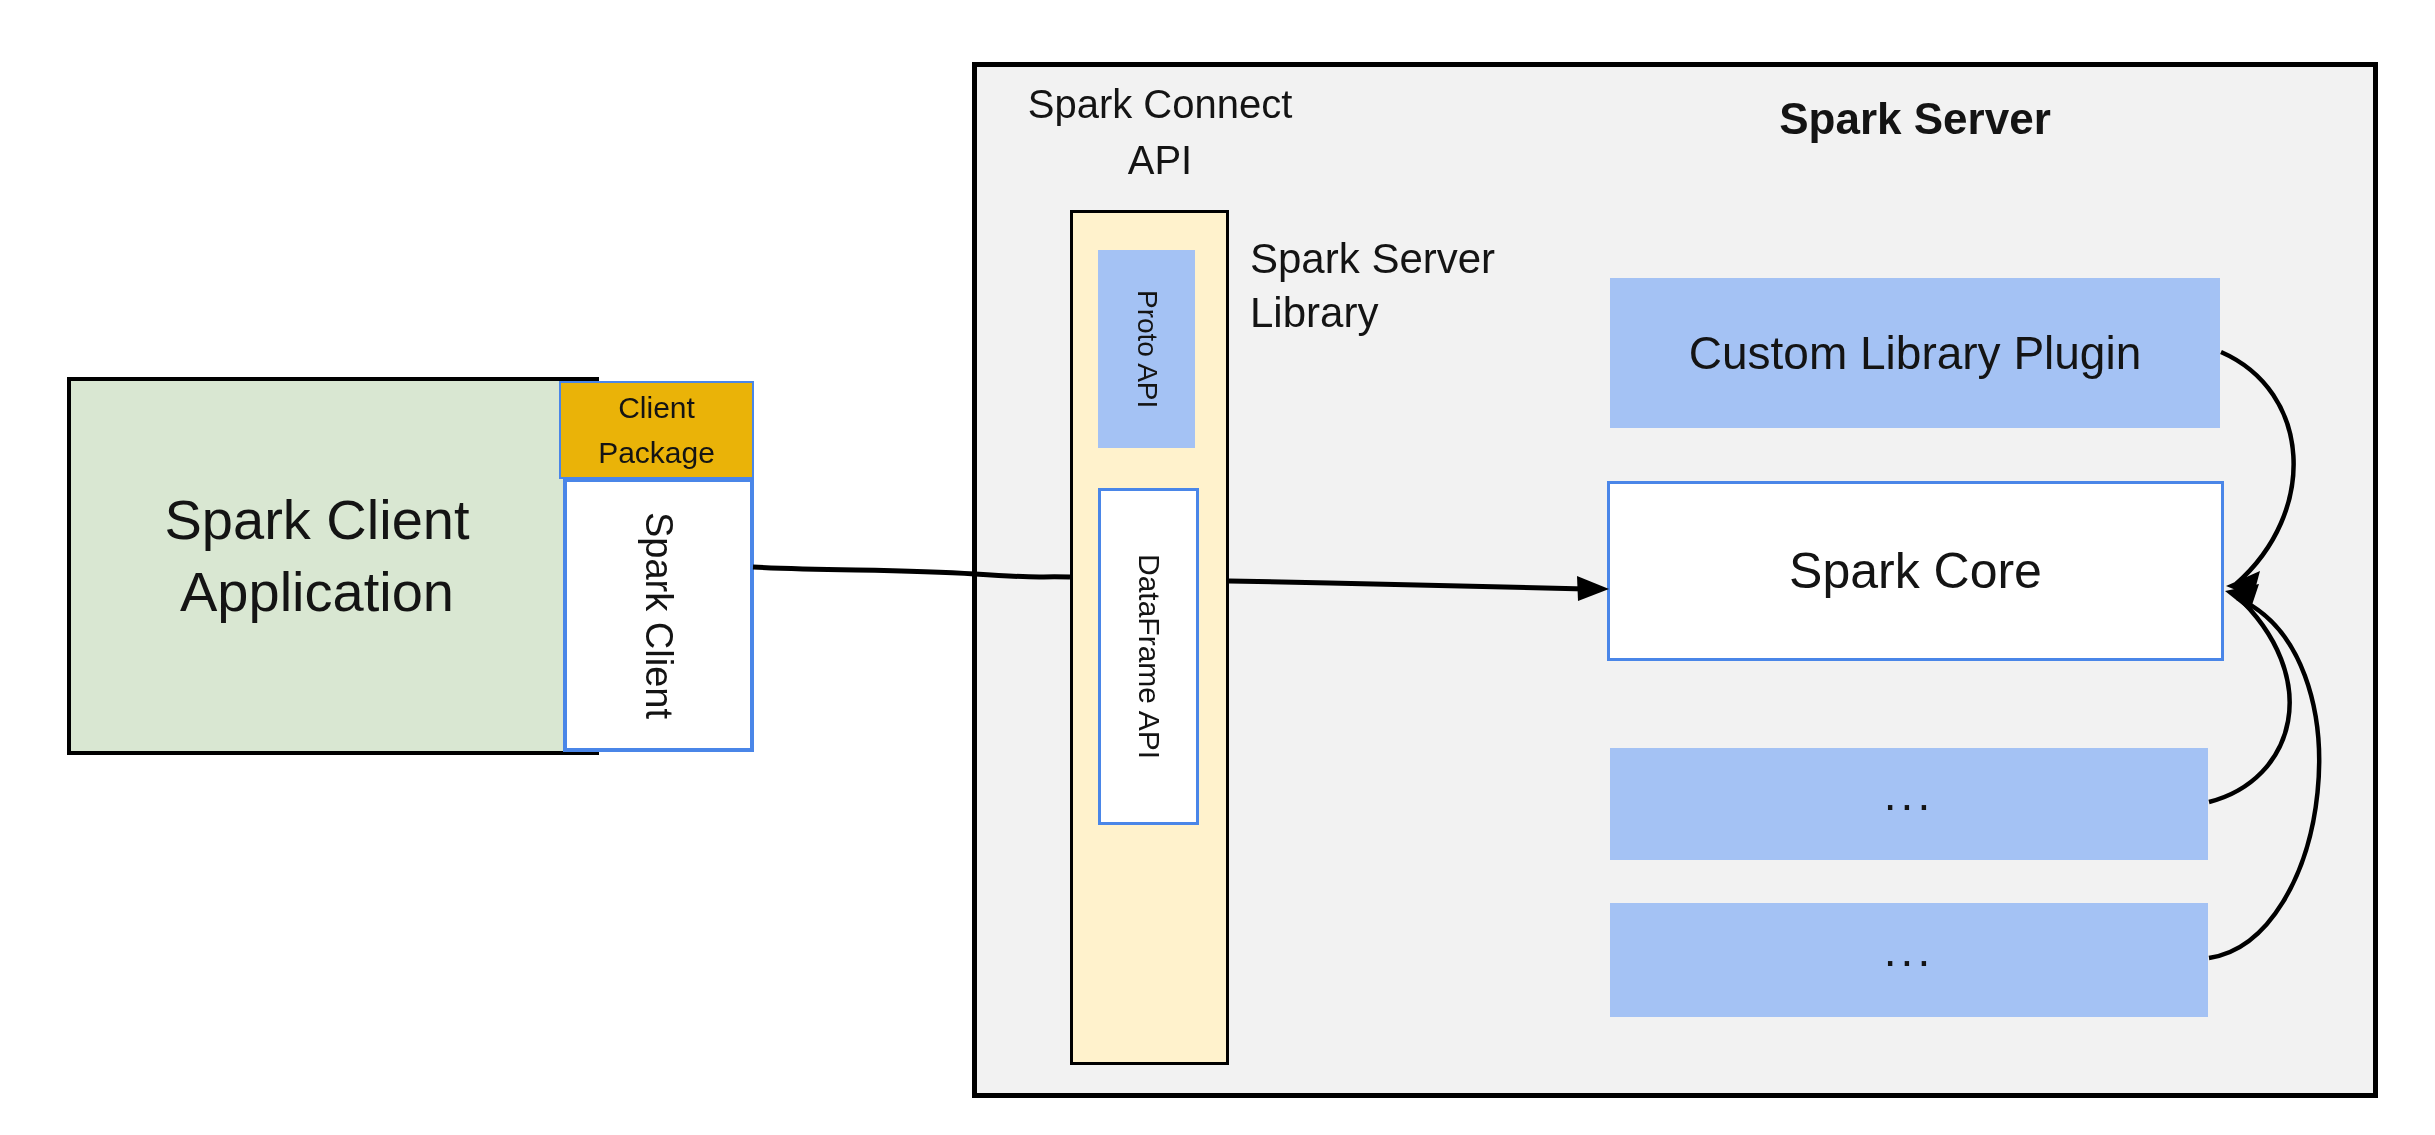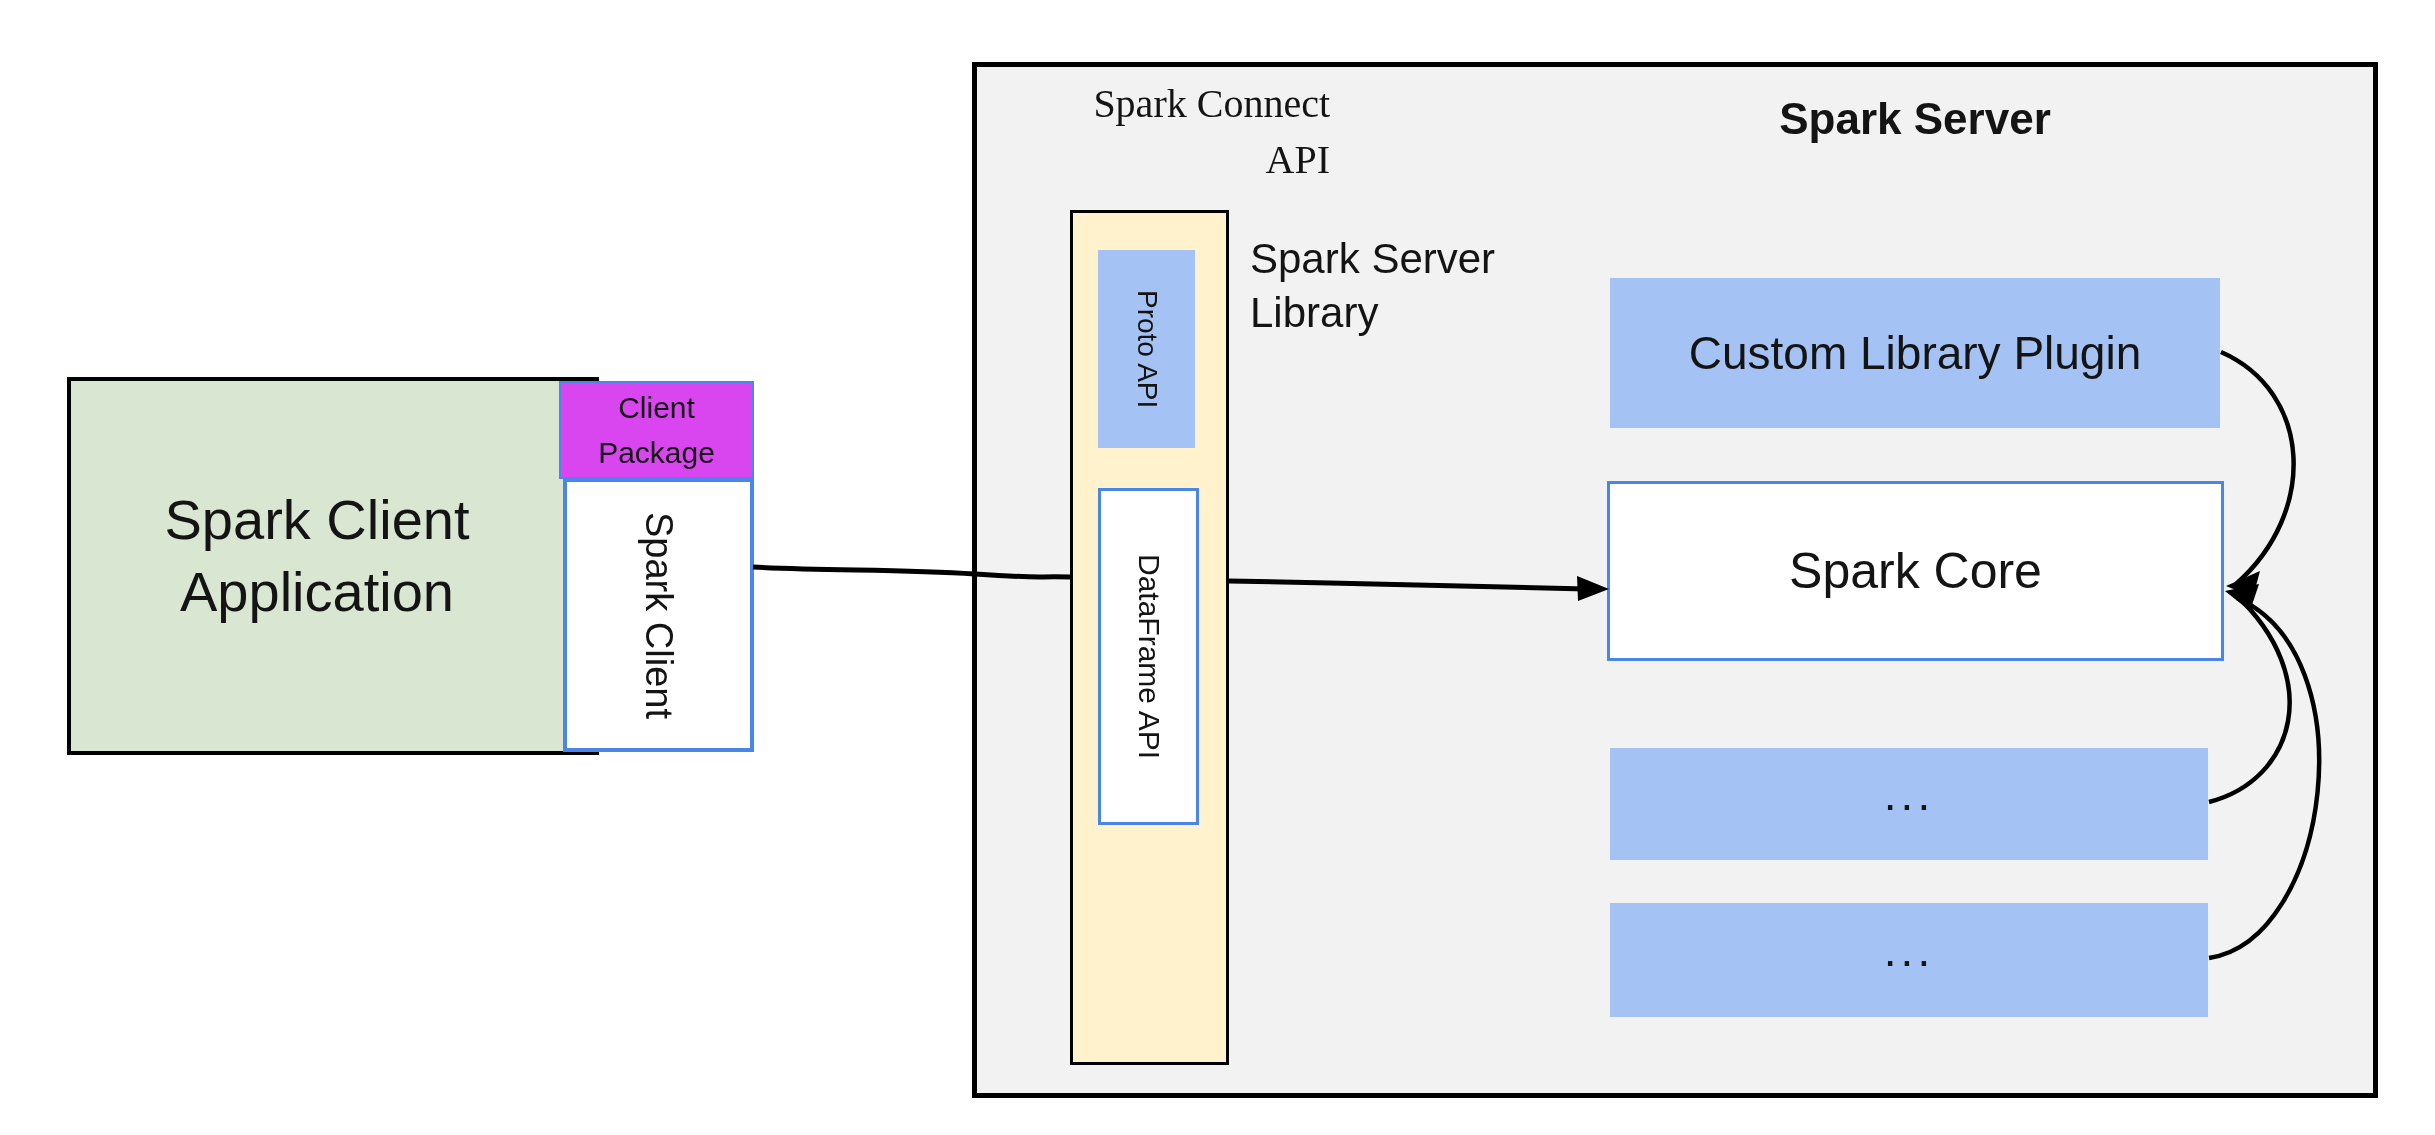--- a/index.html
+++ b/index.html
@@ -20,21 +20,21 @@
     background:#d9e7d2;border:4px solid #000000;
     z-index:1;
   }
   .spark-client-app-label{
     left:67px;top:484px;width:500px;
     text-align:center;font-size:56px;line-height:72px;
     white-space:pre-line;z-index:2;
   }
   .client-package-box{
     left:559px;top:381px;width:195px;height:98px;
-    background:#d946ef;border:2px solid #4a86e8;
+    background:#eab308;border:2px solid #4a86e8;
     text-align:center;font-size:30px;line-height:45px;
     white-space:pre-line;z-index:3;
   }
   .spark-client-box{
     left:563px;top:478px;width:191px;height:274px;
     background:#ffffff;border:4px solid #4a86e8;
     z-index:3;
   }
   .vtext{
     writing-mode:vertical-rl;text-orientation:mixed;
@@ -43,22 +43,22 @@
   .spark-client-box .vtext{font-size:38px;}
 
   
   .server-outer-box{
     left:972px;top:62px;width:1406px;height:1036px;
     background:#f2f2f2;border:5px solid #000000;
     z-index:0;
   }
   .spark-connect-heading{
     left:990px;top:76px;width:340px;
-    text-align:right;font-size:40px;line-height:56px;
-    white-space:pre-line;z-index:2;font-family:Liberation Serif, serif;
+    text-align:center;font-size:40px;line-height:56px;
+    white-space:pre-line;z-index:2;
   }
   .yellow-box{
     left:1070px;top:210px;width:159px;height:855px;
     background:#fff2cc;border:3px solid #000000;
     z-index:2;
   }
   .proto-api-box{
     left:1098px;top:250px;width:97px;height:198px;
     background:#a4c2f4;z-index:3;
   }

